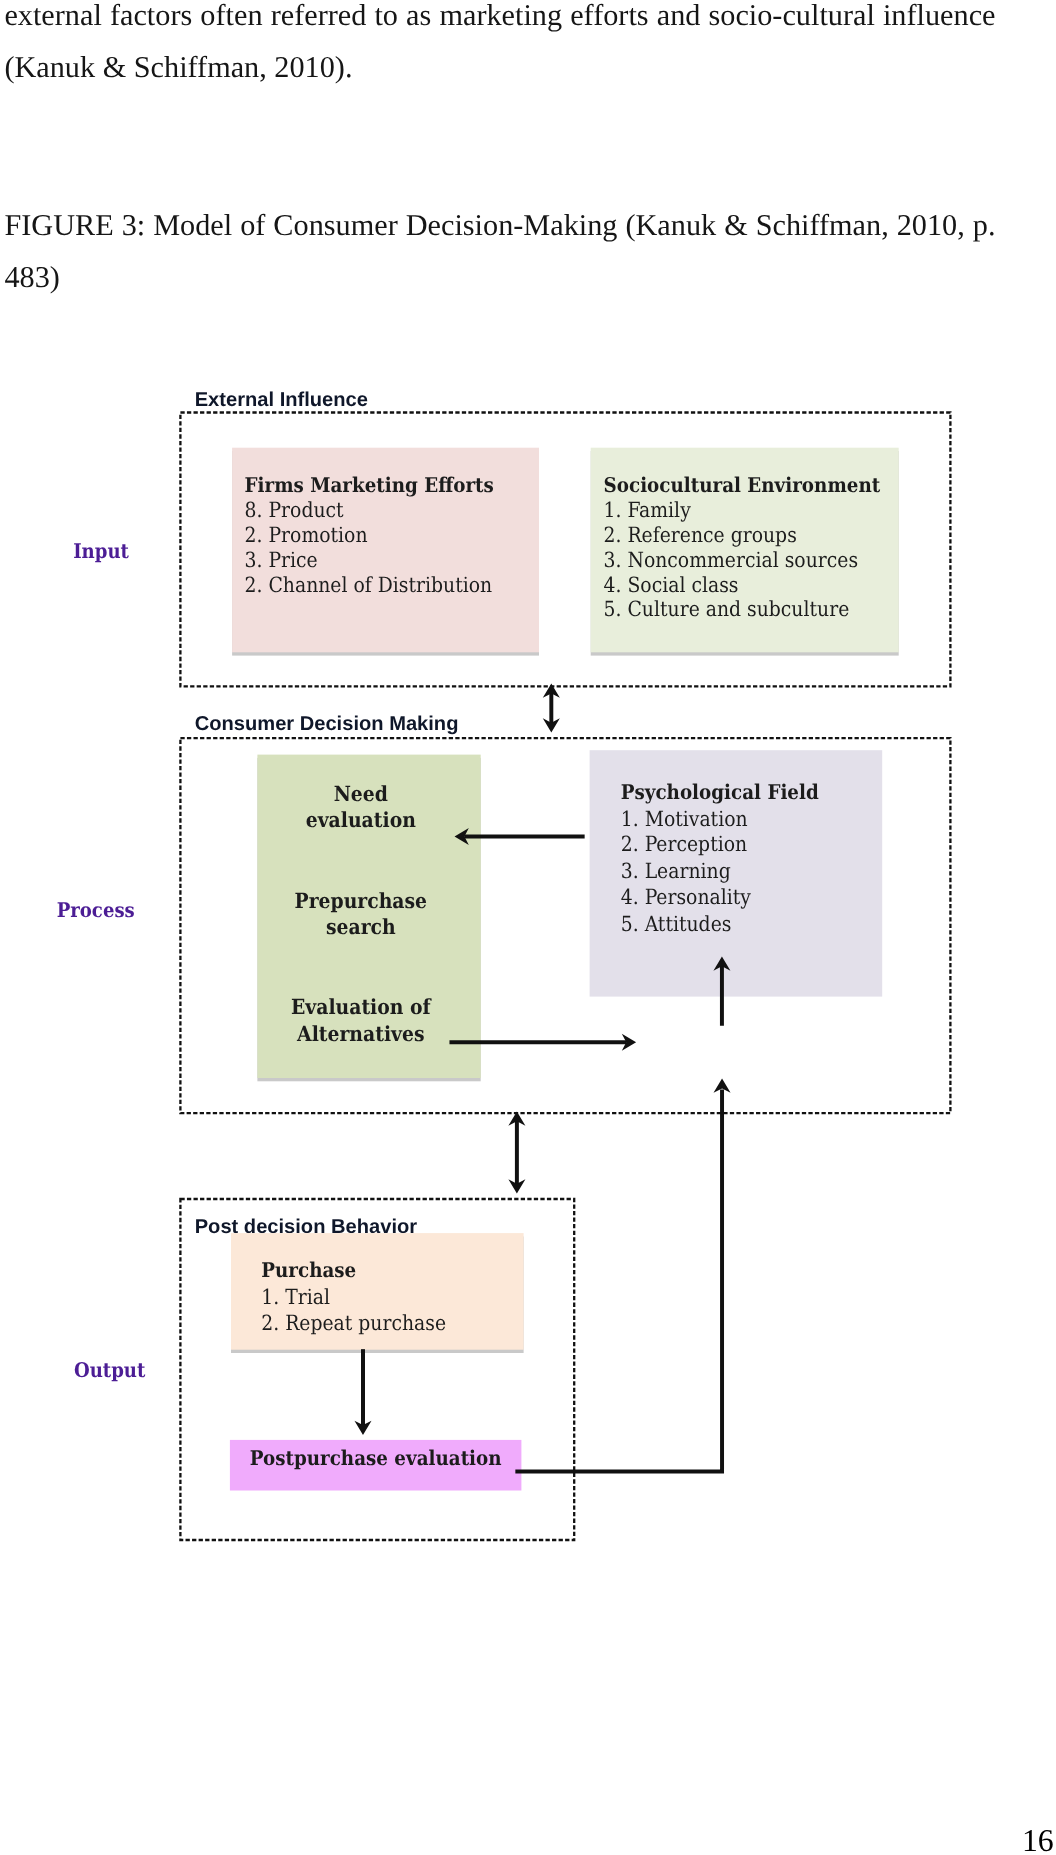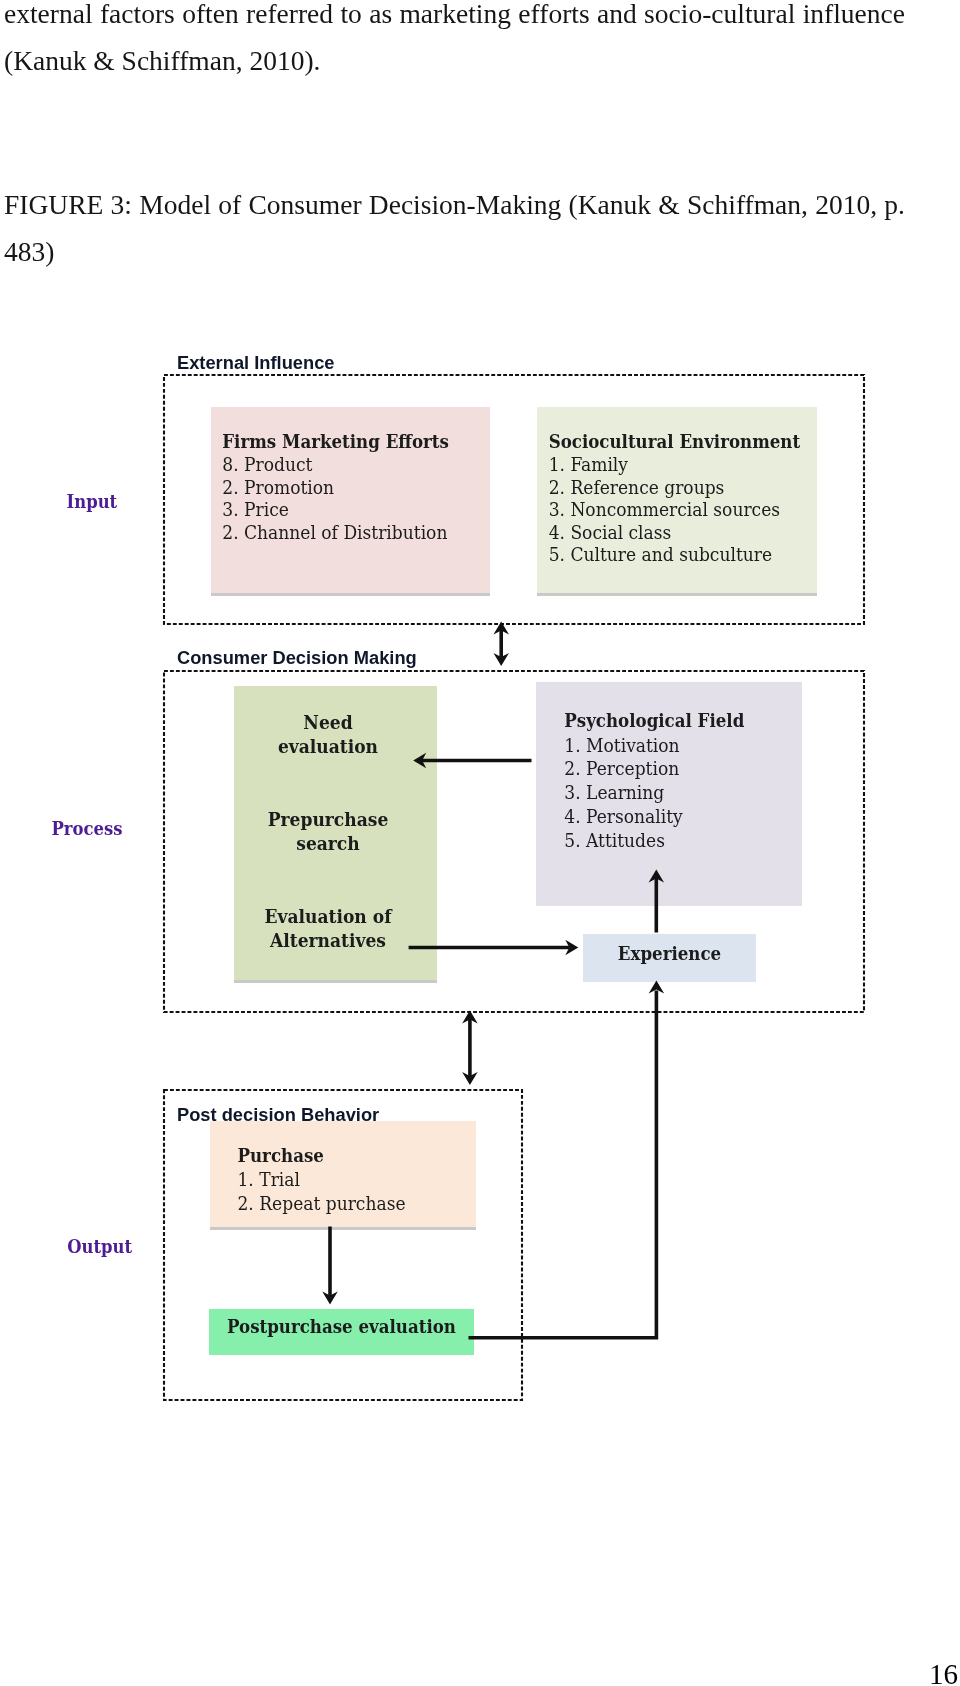--- a/index.html
+++ b/index.html
@@ -106,33 +106,30 @@
 
     <div class="blk" id="box-psych" style="background-color: rgb(227, 224, 234);">
       <div class="ttl">Psychological Field</div>
       <div>1. Motivation</div>
       <div>2. Perception</div>
       <div>3. Learning</div>
       <div>4. Personality</div>
       <div>5. Attitudes</div>
     </div>
 
-    <div class="blk ctr" id="box-exp" style="background-color: rgb(220, 229, 239);">
-      <div>Experience</div>
-    </div>
 
     <div class="sec-lbl" id="sec3">Post decision Behavior</div>
 
     <div class="blk" id="box-purchase" style="background-color: rgb(252, 232, 216);">
       <div class="ttl">Purchase</div>
       <div>1. Trial</div>
       <div>2. Repeat purchase</div>
     </div>
 
-    <div class="blk ctr" id="box-postp" style="background-color: #86efac;">
+    <div class="blk ctr" id="box-postp" style="background-color: #f0abfc;">
       <div>Postpurchase evaluation</div>
     </div>
 
     <svg class="arrows" viewBox="0 0 960 1686">
       <g stroke="#111111" fill="none" stroke-width="3.6" stroke-linecap="butt">
         <line x1="501.2" y1="630" x2="501.2" y2="657.5"></line>
         <line x1="531.5" y1="760.5" x2="422" y2="760.5"></line>
         <line x1="408.6" y1="947.5" x2="569.5" y2="947.5"></line>
         <line x1="656.3" y1="932.5" x2="656.3" y2="878"></line>
         <line x1="469.9" y1="1018.5" x2="469.9" y2="1076.5"></line>

